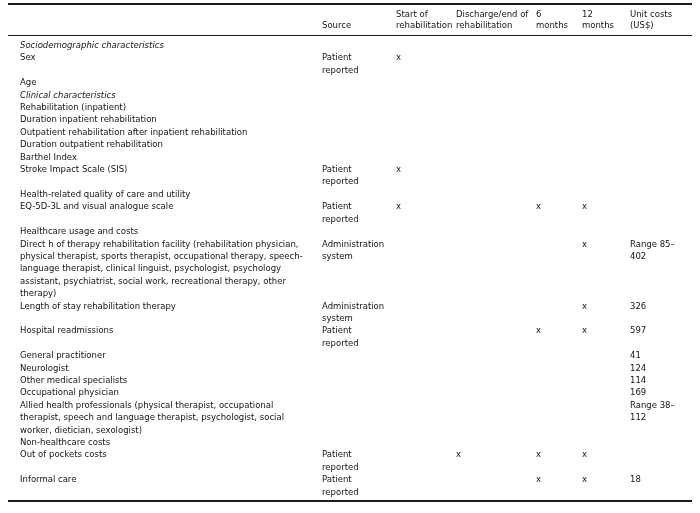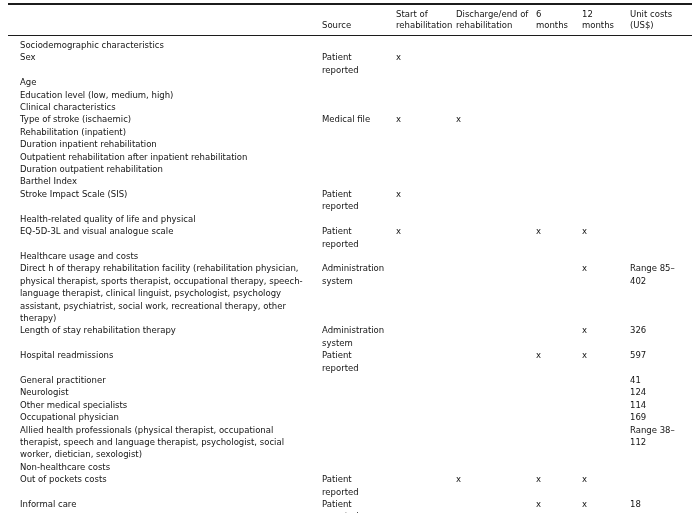--- a/index.html
+++ b/index.html
@@ -42,21 +42,21 @@
 
   tbody td {
     vertical-align: top;
     text-align: left;
     padding: 0 4px 0 2px;
     line-height: 12.4px;
   }
   tbody tr:first-child td { padding-top: 3px; }
   tbody tr:last-child td { padding-bottom: 2px; }
   td.label { padding-left: 12px; }
-  tr.italic td.label { }
+  tr.italic td.label { font-style: italic; }
 </style>
 </head>
 <body>
 
 <div class="page">
   <table class="measurements">
     <colgroup>
       <col class="c-label">
       <col class="c-source">
       <col class="c-start">
@@ -97,48 +97,30 @@
         </tr>
         <tr>
           <td class="label">Age</td>
           <td></td>
           <td></td>
           <td></td>
           <td></td>
           <td></td>
           <td></td>
         </tr>
-        <tr>
-          <td class="label">Education level (low, medium, high)</td>
-          <td></td>
-          <td></td>
-          <td></td>
-          <td></td>
-          <td></td>
-          <td></td>
-        </tr>
         <tr class="italic">
           <td class="label">Clinical characteristics</td>
           <td></td>
           <td></td>
           <td></td>
           <td></td>
           <td></td>
           <td></td>
         </tr>
         <tr>
-          <td class="label">Type of stroke (ischaemic)</td>
-          <td>Medical file</td>
-          <td>x</td>
-          <td>x</td>
-          <td></td>
-          <td></td>
-          <td></td>
-        </tr>
-        <tr>
           <td class="label">Rehabilitation (inpatient)</td>
           <td></td>
           <td></td>
           <td></td>
           <td></td>
           <td></td>
           <td></td>
         </tr>
         <tr>
           <td class="label">Duration inpatient rehabilitation</td>
@@ -179,21 +161,21 @@
         <tr>
           <td class="label">Stroke Impact Scale (SIS)</td>
           <td>Patient reported</td>
           <td>x</td>
           <td></td>
           <td></td>
           <td></td>
           <td></td>
         </tr>
         <tr>
-          <td class="label">Health-related quality of life and physical</td>
+          <td class="label">Health-related quality of care and utility</td>
           <td></td>
           <td></td>
           <td></td>
           <td></td>
           <td></td>
           <td></td>
         </tr>
         <tr>
           <td class="label">EQ-5D-3L and visual analogue scale</td>
           <td>Patient reported</td>

